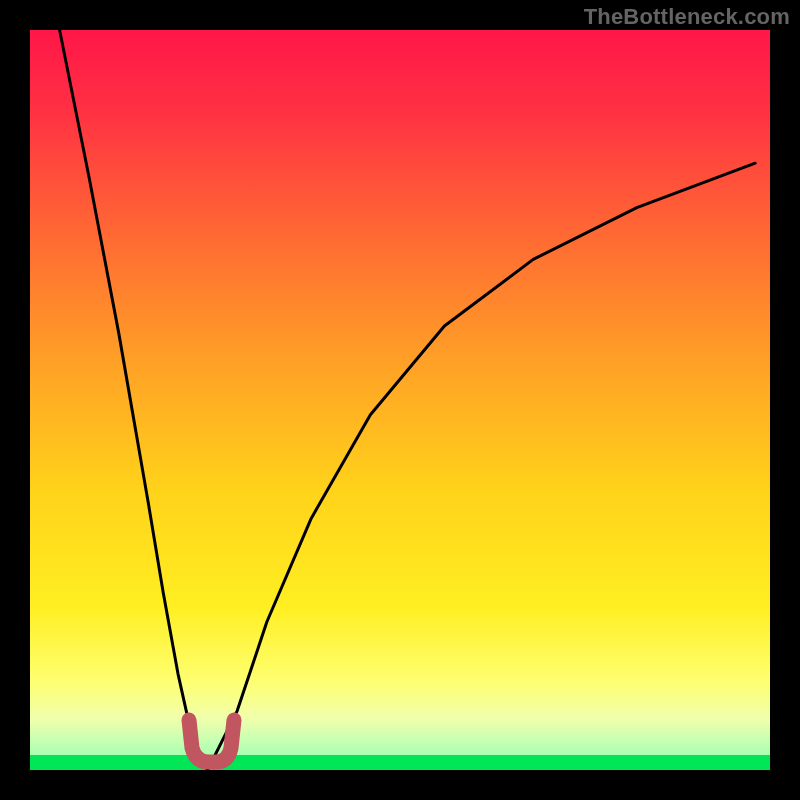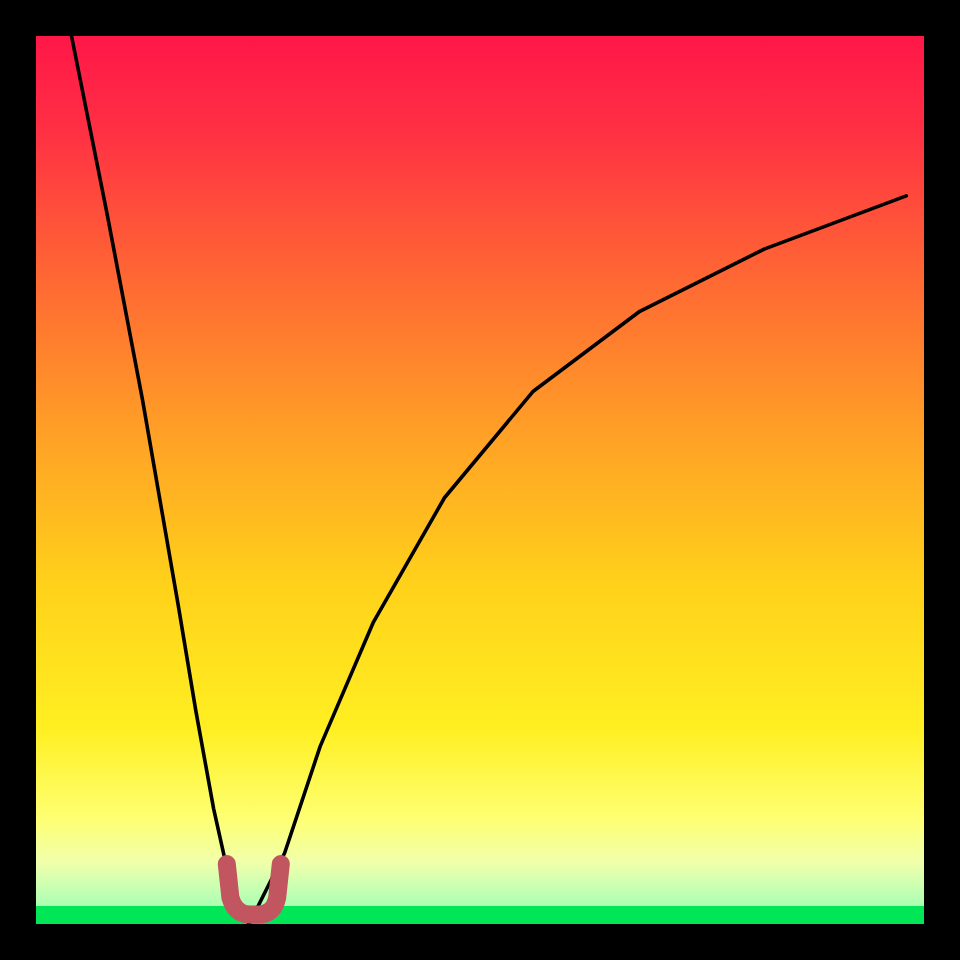--- a/index.html
+++ b/index.html
@@ -82,13 +82,14 @@
               M 189 720
               L 192 748
               Q 196 762 208 762
               L 216 762
               Q 228 762 231 748
               L 234 720
             "></path>
     </g>
   </svg>
 
+  <div class="watermark">TheBottleneck.com</div>
 </div>
 
 </body></html>

